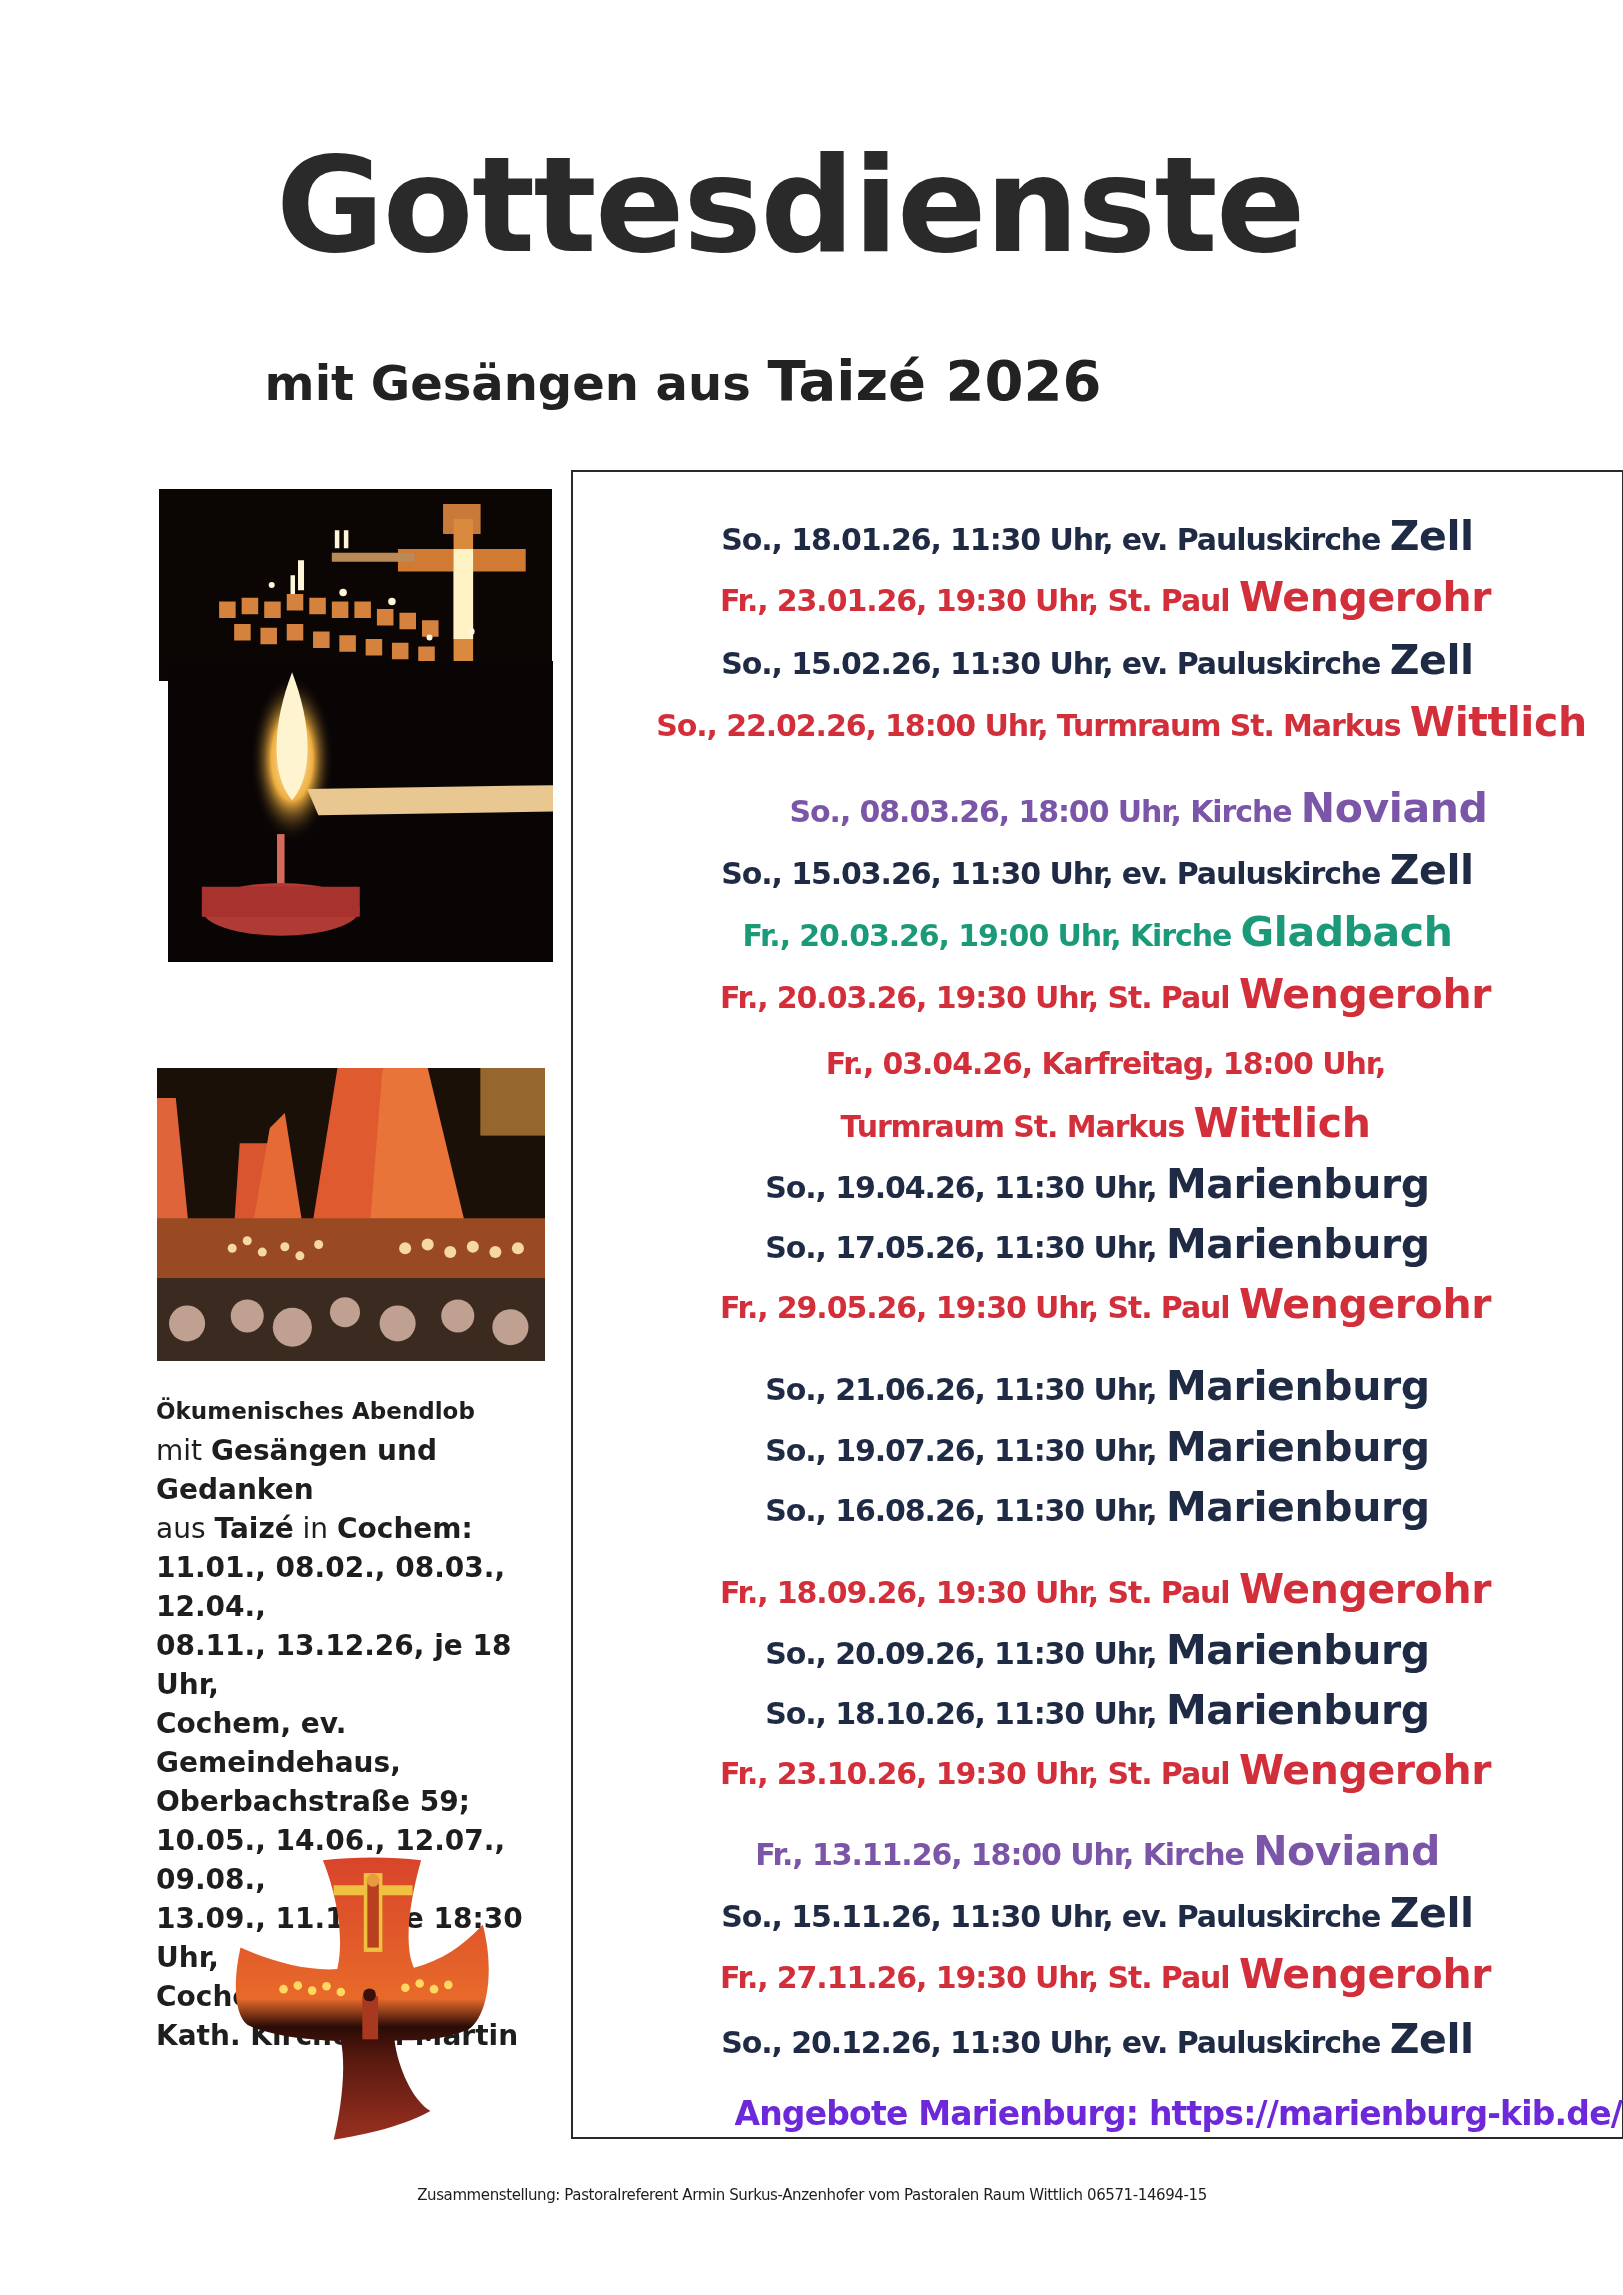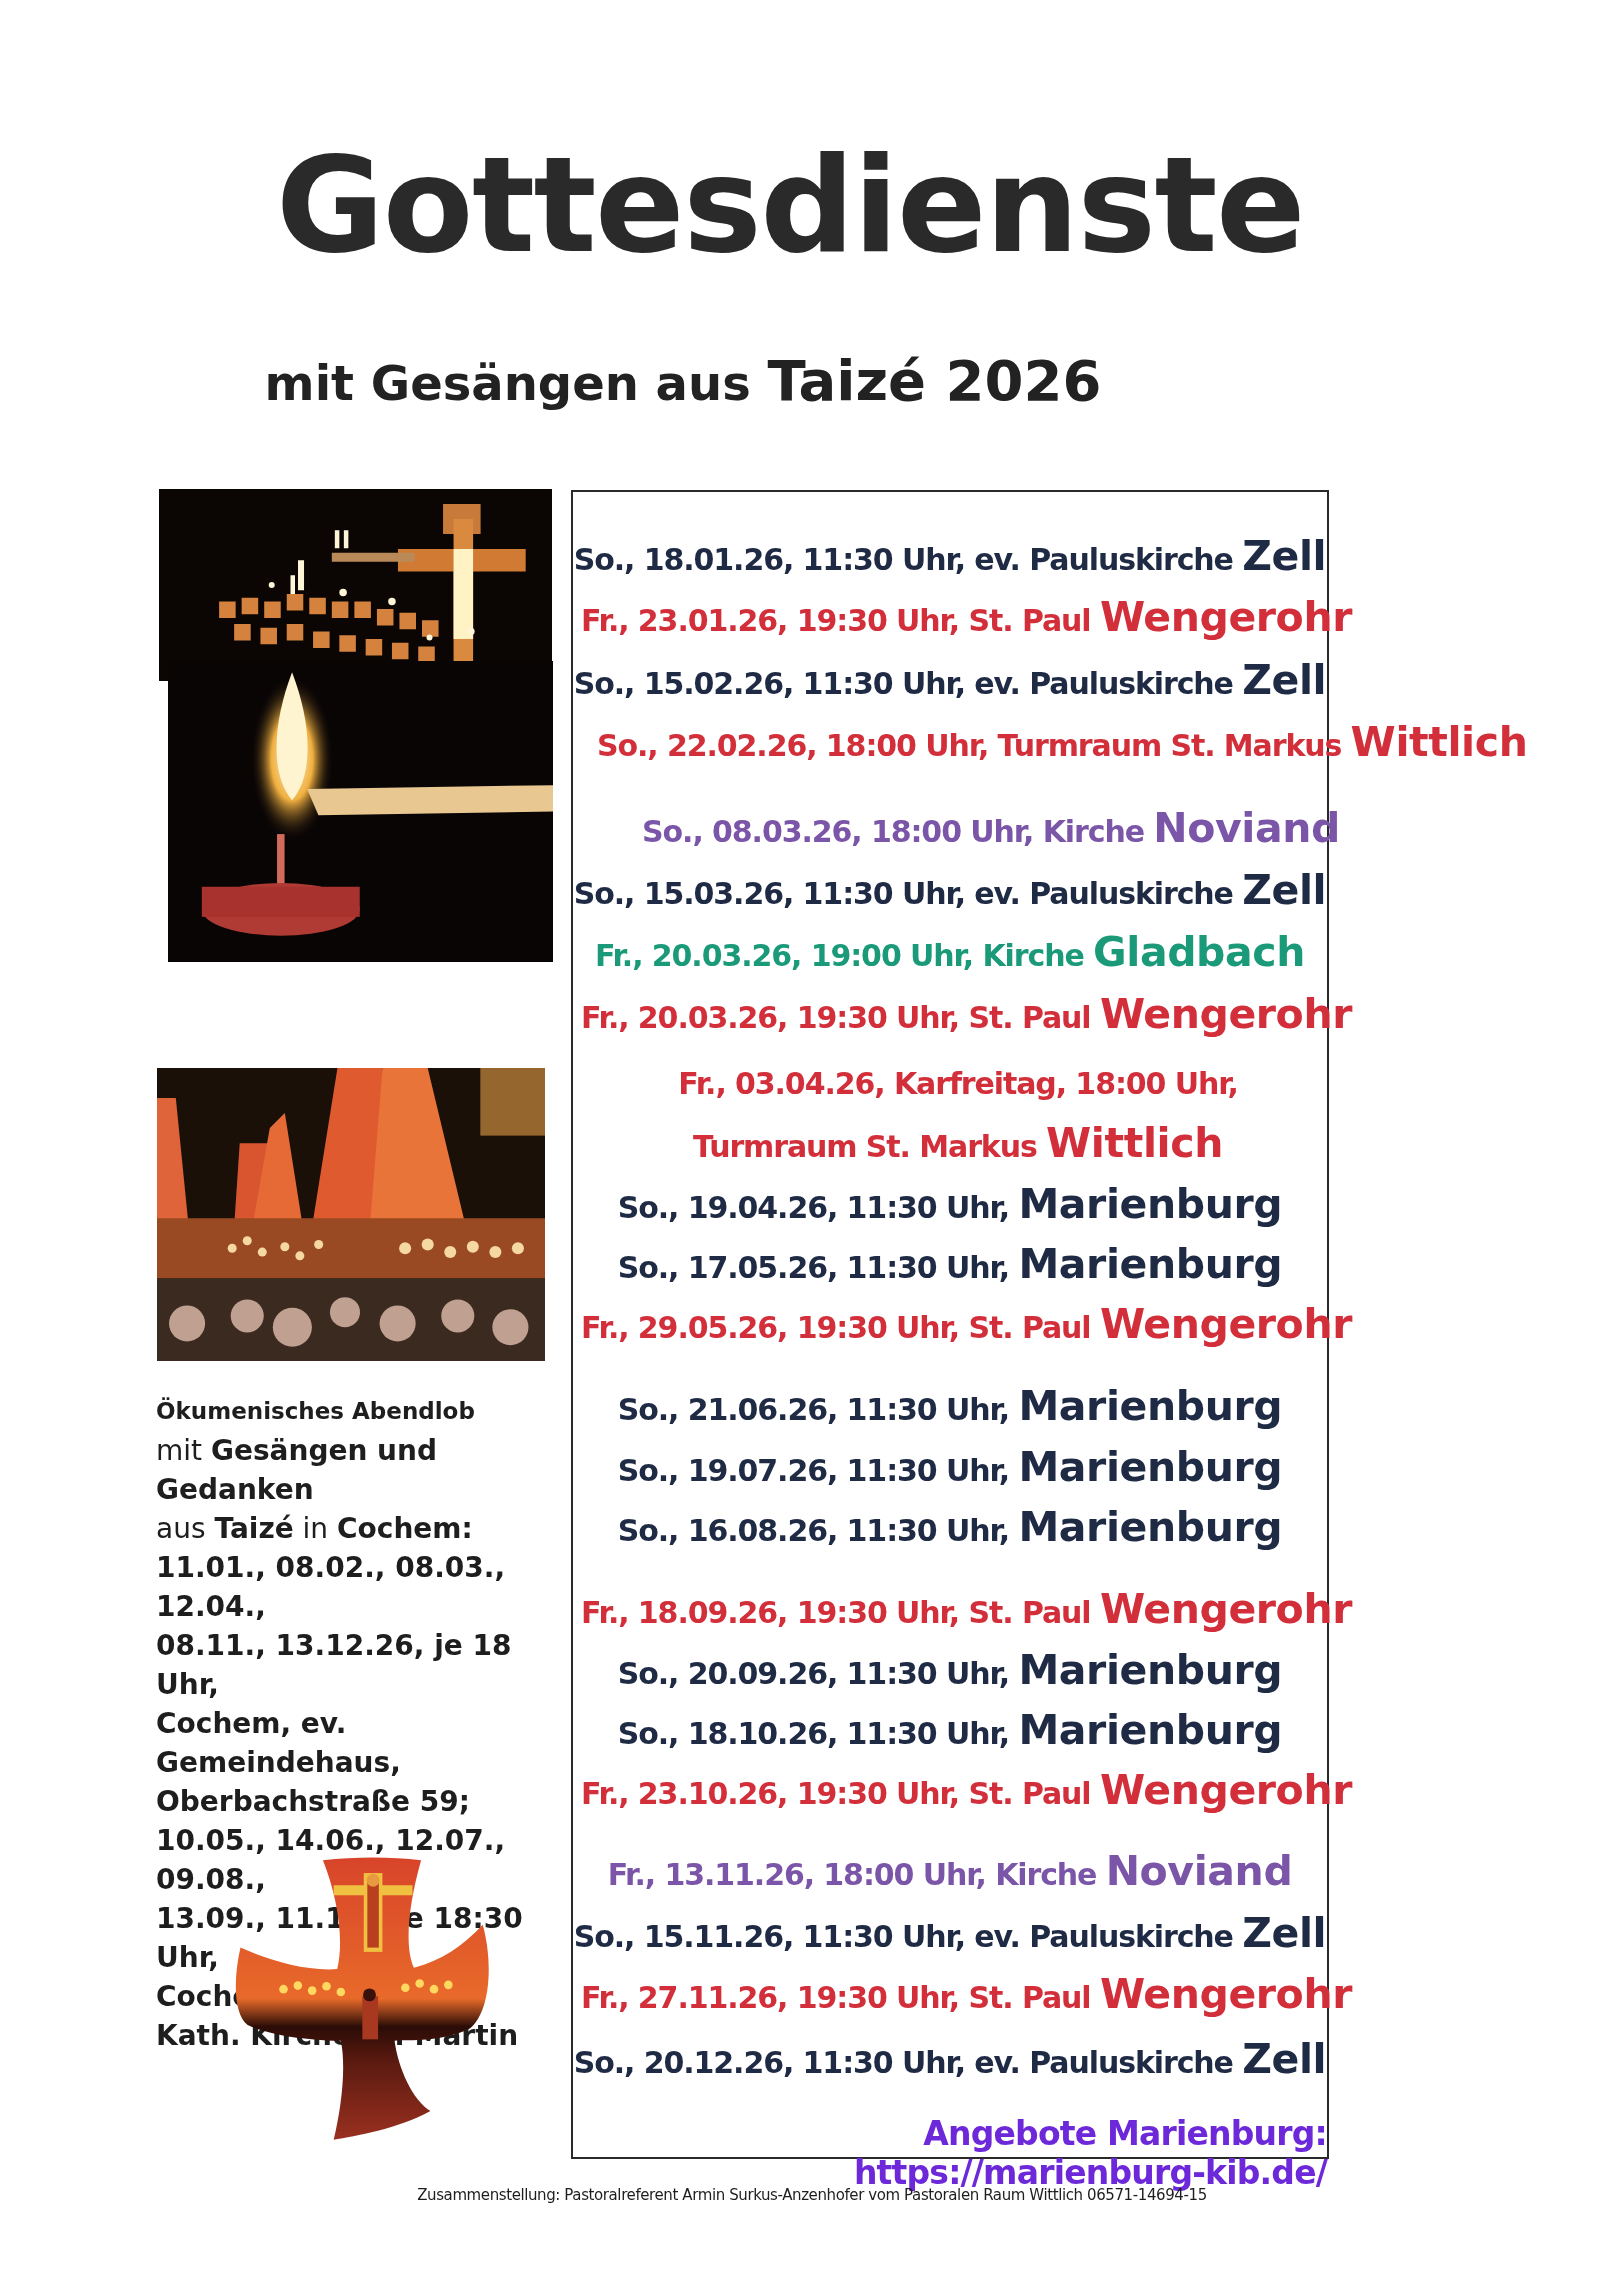--- a/index.html
+++ b/index.html
@@ -15,21 +15,21 @@
     }
     .subtitle {
       position: absolute; left: 0; width: 1366px; top: 353px; text-align: center;
       font-family: "DejaVu Sans", sans-serif; font-weight: bold;
       font-size: 48px; color: #222; line-height: 1;
     }
     .subtitle .big { font-size: 56px; }
 
     
     .schedule {
-      position: absolute; left: 571px; top: 490px; width: 758px; height: 1669px;
+      position: absolute; left: 571px; top: 470px; width: 1053px; height: 1669px;
       border: 2.3px solid #2a2a2a; box-sizing: border-box;
     }
     .event {
       position: absolute; left: 0; width: 100%; text-align: center;
       font-family: "DejaVu Sans", sans-serif; font-weight: bold;
       font-size: 30px; line-height: 1; white-space: nowrap; letter-spacing: -1.1px;
     }
     .event .place { font-size: 41px; letter-spacing: -0.4px; }
     .c-navy { color: #1f2a44; }
     .c-red { color: #d22f3a; margin-left: 8px; }

